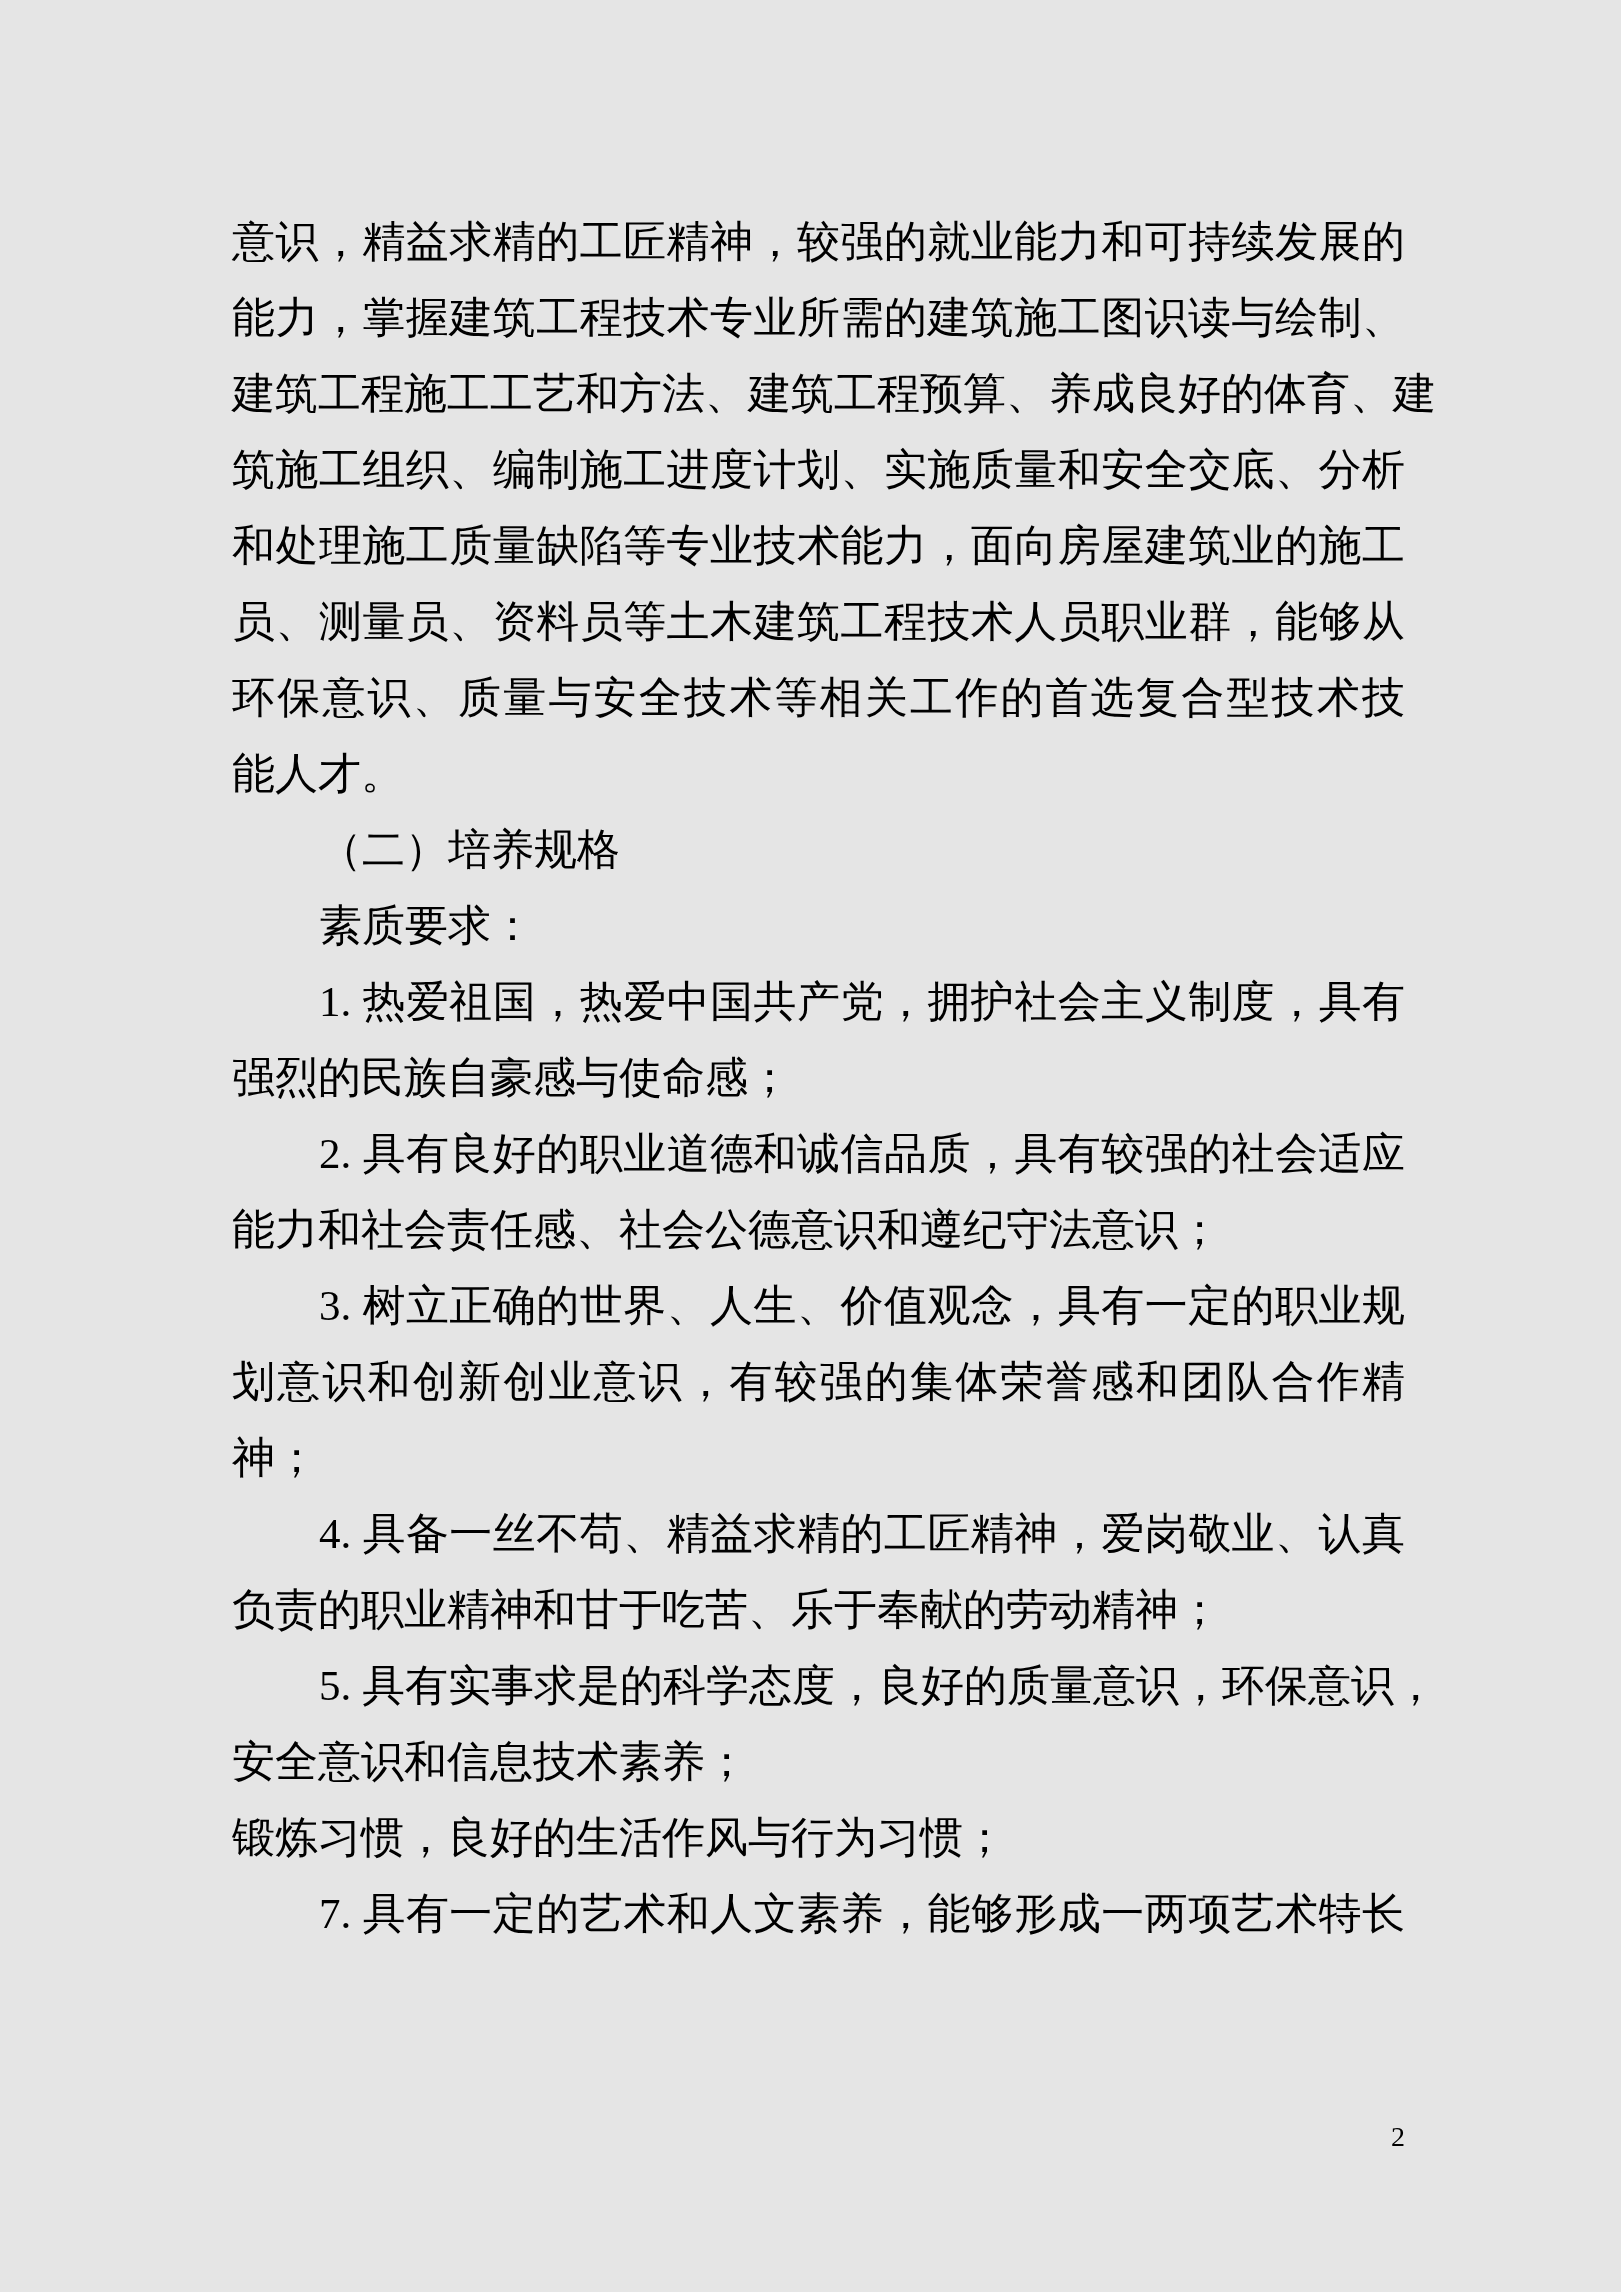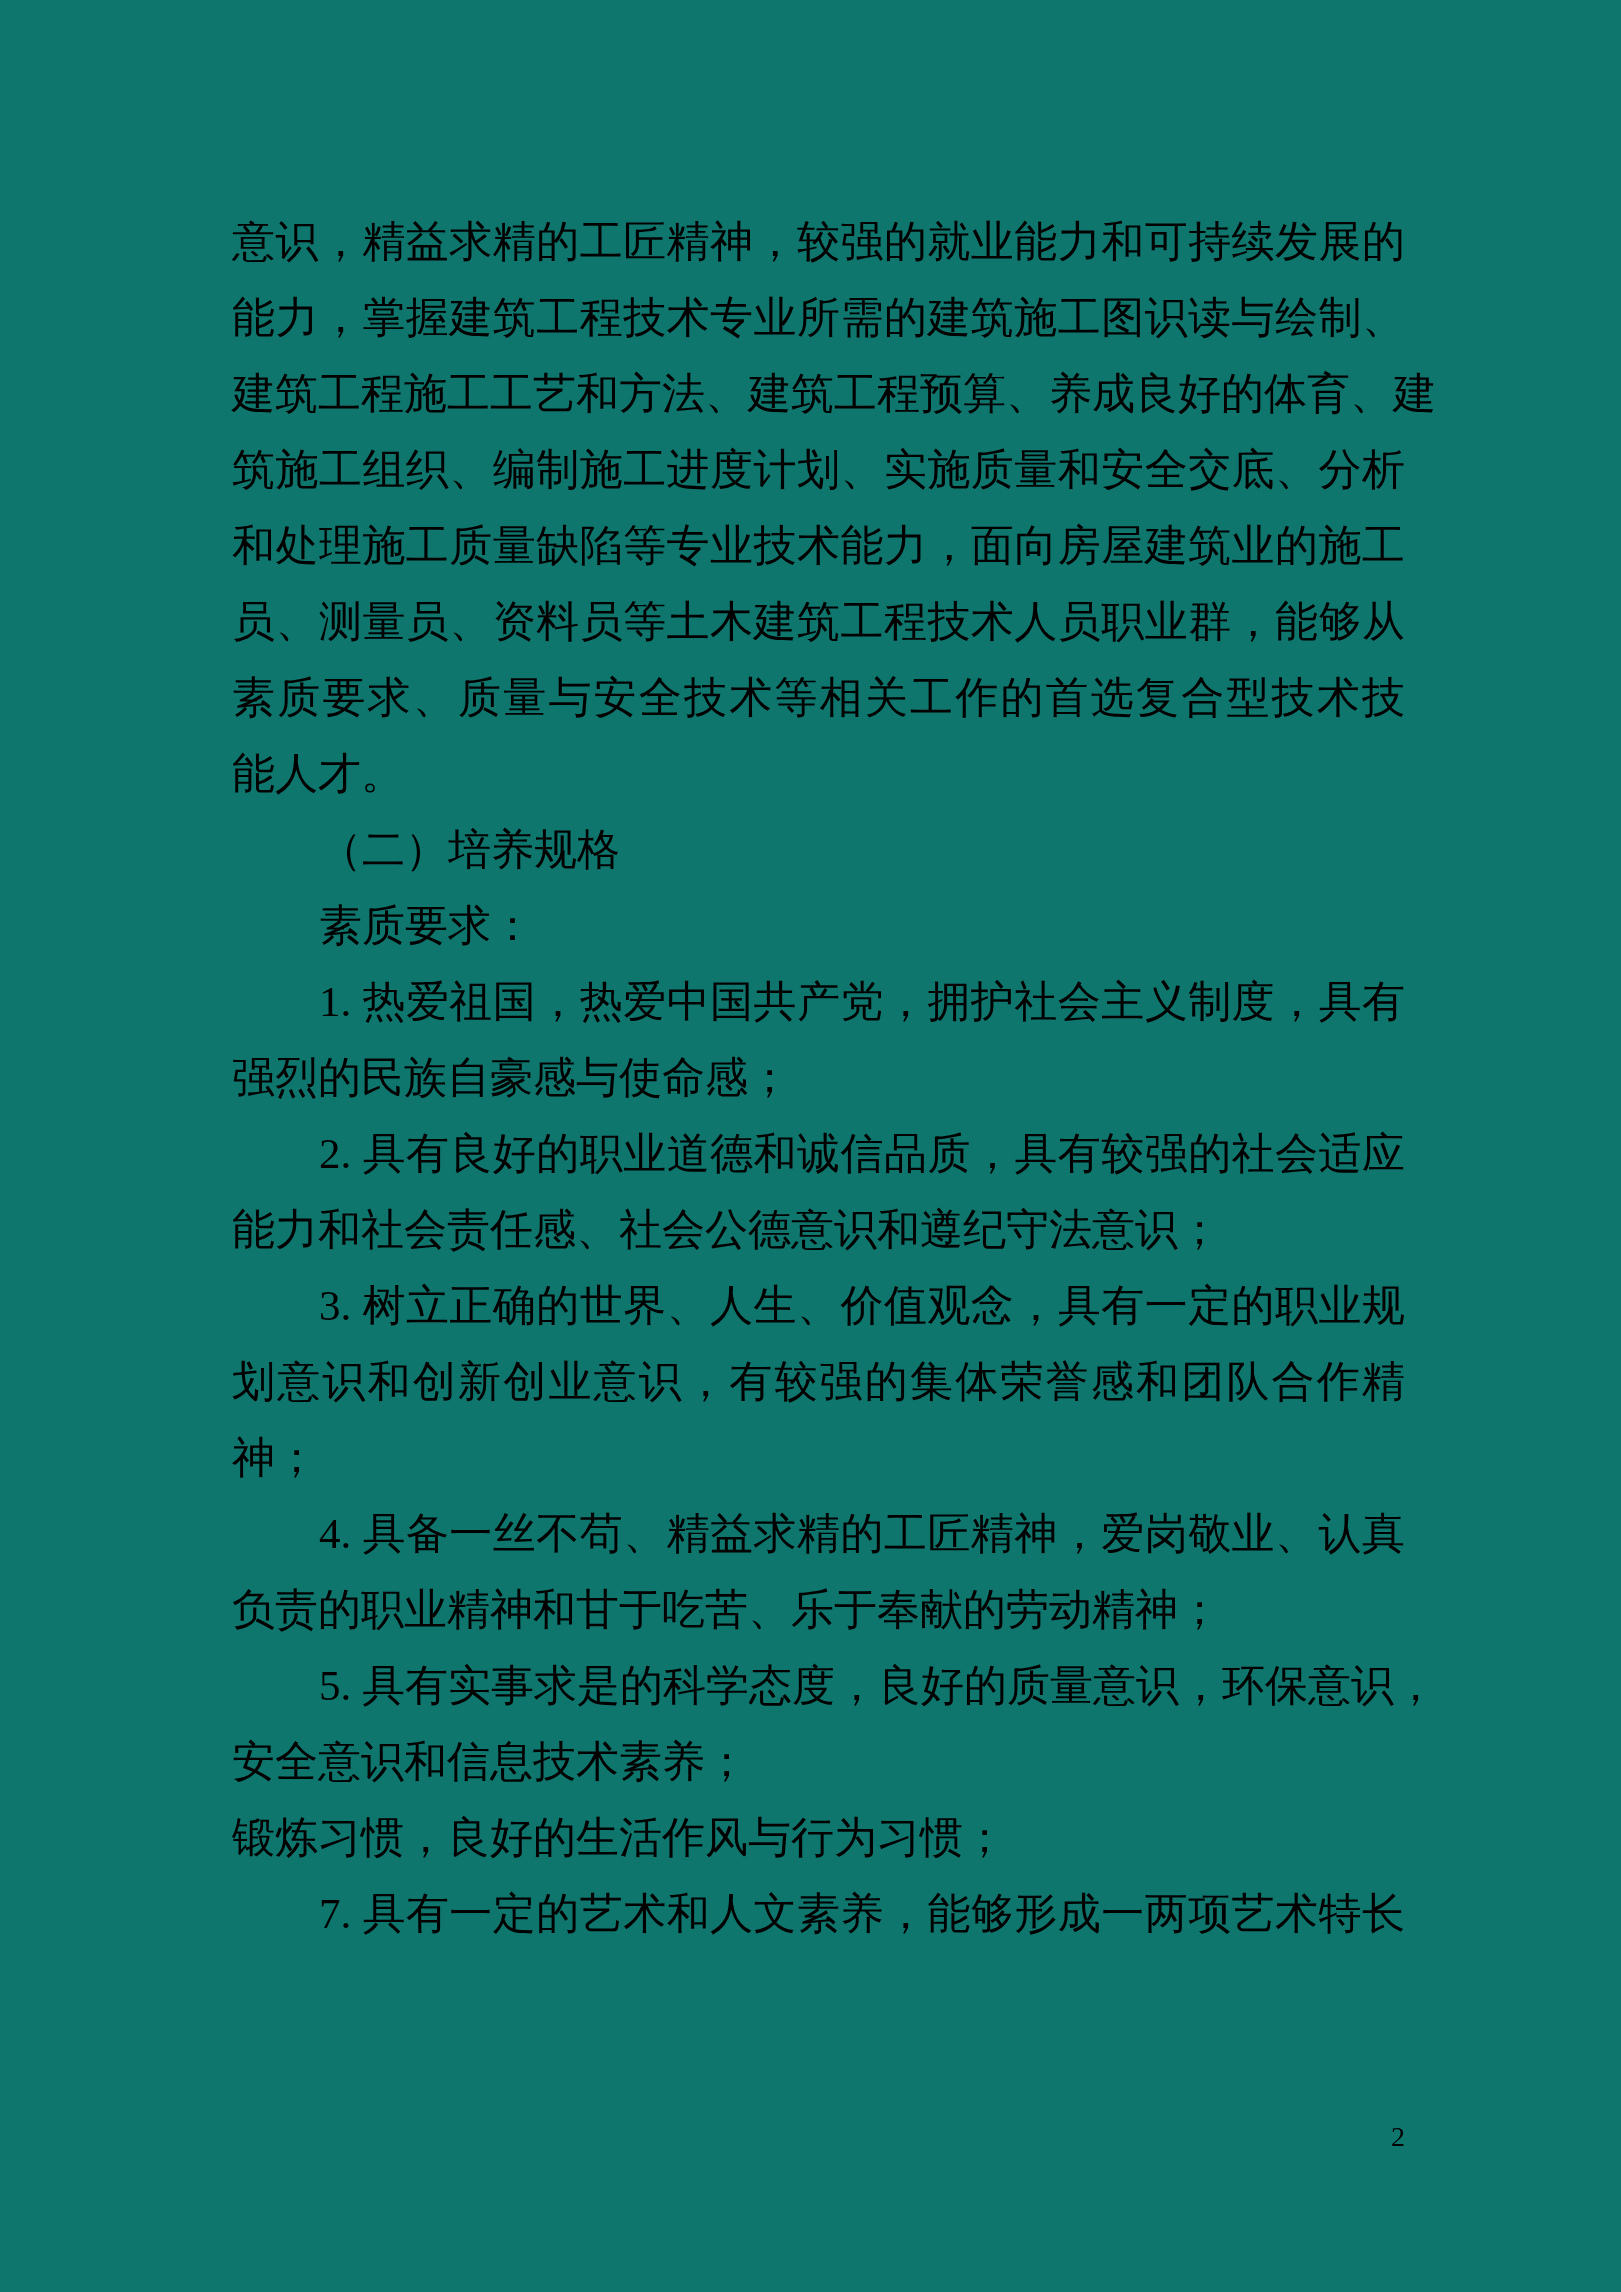--- a/index.html
+++ b/index.html
@@ -4,21 +4,21 @@
 <style>
   html, body {
     margin: 0;
     padding: 0;
     background: #ffffff;
   }
   .page {
     position: relative;
     width: 1621px;
     height: 2293px;
-    background: #0f766e;
+    background: #e5e5e5;
     overflow: hidden;
     font-family: "Liberation Serif", "DejaVu Serif", serif;
     color: #000000;
   }
   .content {
     position: absolute;
     left: 232px;
     top: 204px;
     width: 1173px;
     font-size: 43px;
@@ -55,21 +55,21 @@
 <body>
 
 <div class="page">
   <div class="content">
     <div class="ln j">意识，精益求精的工匠精神，较强的就业能力和可持续发展的</div>
     <div class="ln j">能力，掌握建筑工程技术专业所需的建筑施工图识读与绘制、</div>
     <div class="ln j">建筑工程施工工艺和方法、建筑工程预算、养成良好的体育、建</div>
     <div class="ln j">筑施工组织、编制施工进度计划、实施质量和安全交底、分析</div>
     <div class="ln j">和处理施工质量缺陷等专业技术能力，面向房屋建筑业的施工</div>
     <div class="ln j">员、测量员、资料员等土木建筑工程技术人员职业群，能够从</div>
-    <div class="ln j">素质要求、质量与安全技术等相关工作的首选复合型技术技</div>
+    <div class="ln j">环保意识、质量与安全技术等相关工作的首选复合型技术技</div>
     <div class="ln">能人才。</div>
     <div class="ln i">（二）培养规格</div>
     <div class="ln i">素质要求：</div>
     <div class="ln i j">1. 热爱祖国，热爱中国共产党，拥护社会主义制度，具有</div>
     <div class="ln">强烈的民族自豪感与使命感；</div>
     <div class="ln i j">2. 具有良好的职业道德和诚信品质，具有较强的社会适应</div>
     <div class="ln">能力和社会责任感、社会公德意识和遵纪守法意识；</div>
     <div class="ln i j">3. 树立正确的世界、人生、价值观念，具有一定的职业规</div>
     <div class="ln j">划意识和创新创业意识，有较强的集体荣誉感和团队合作精</div>
     <div class="ln">神；</div>

